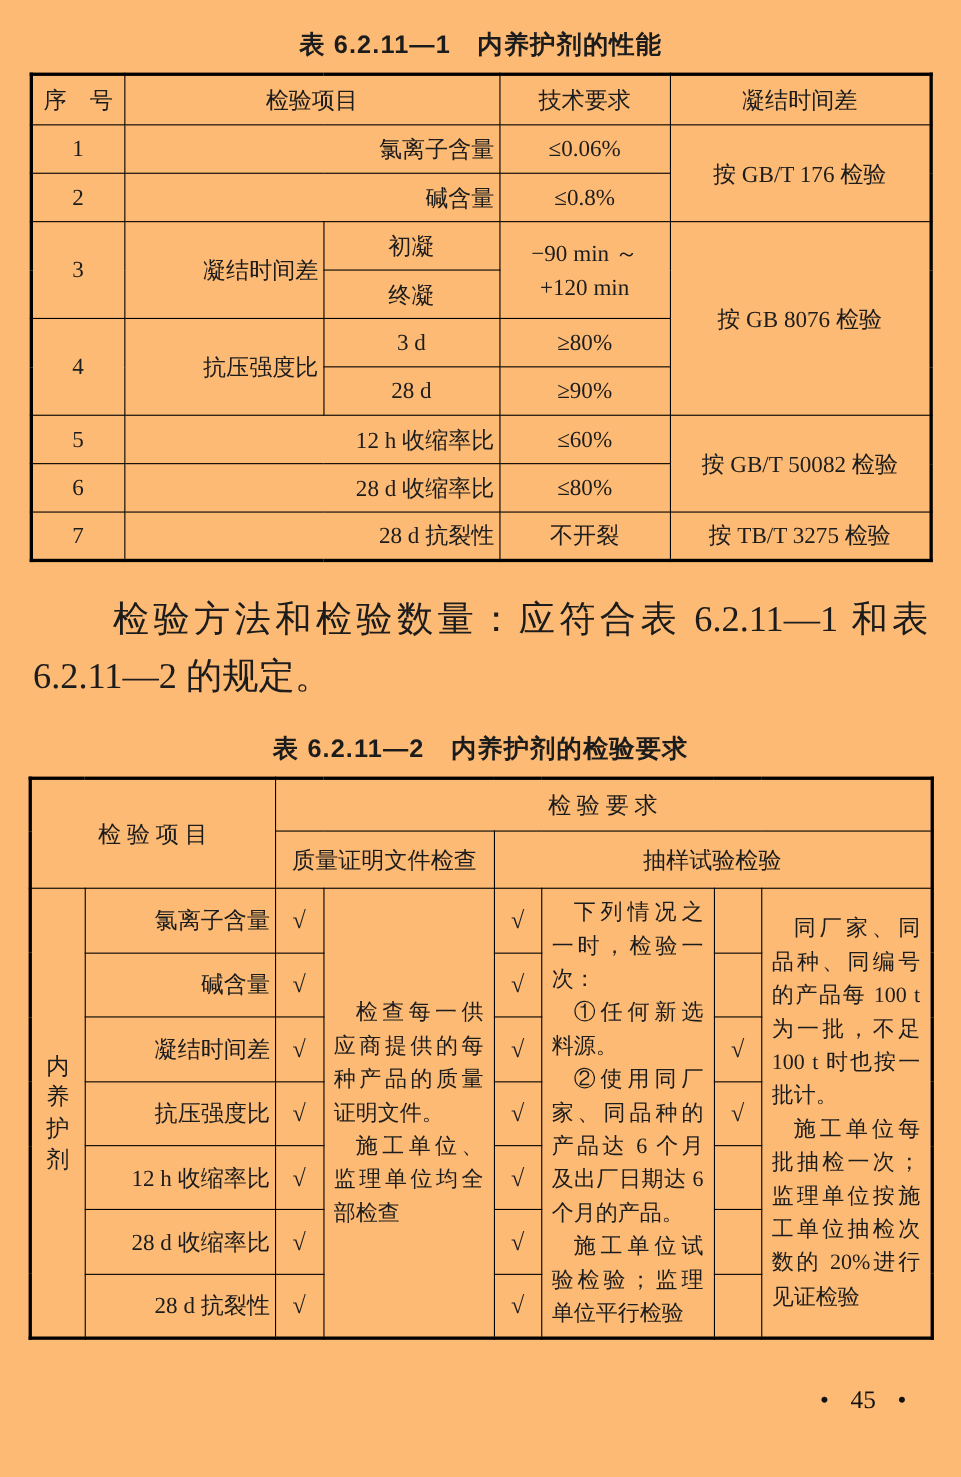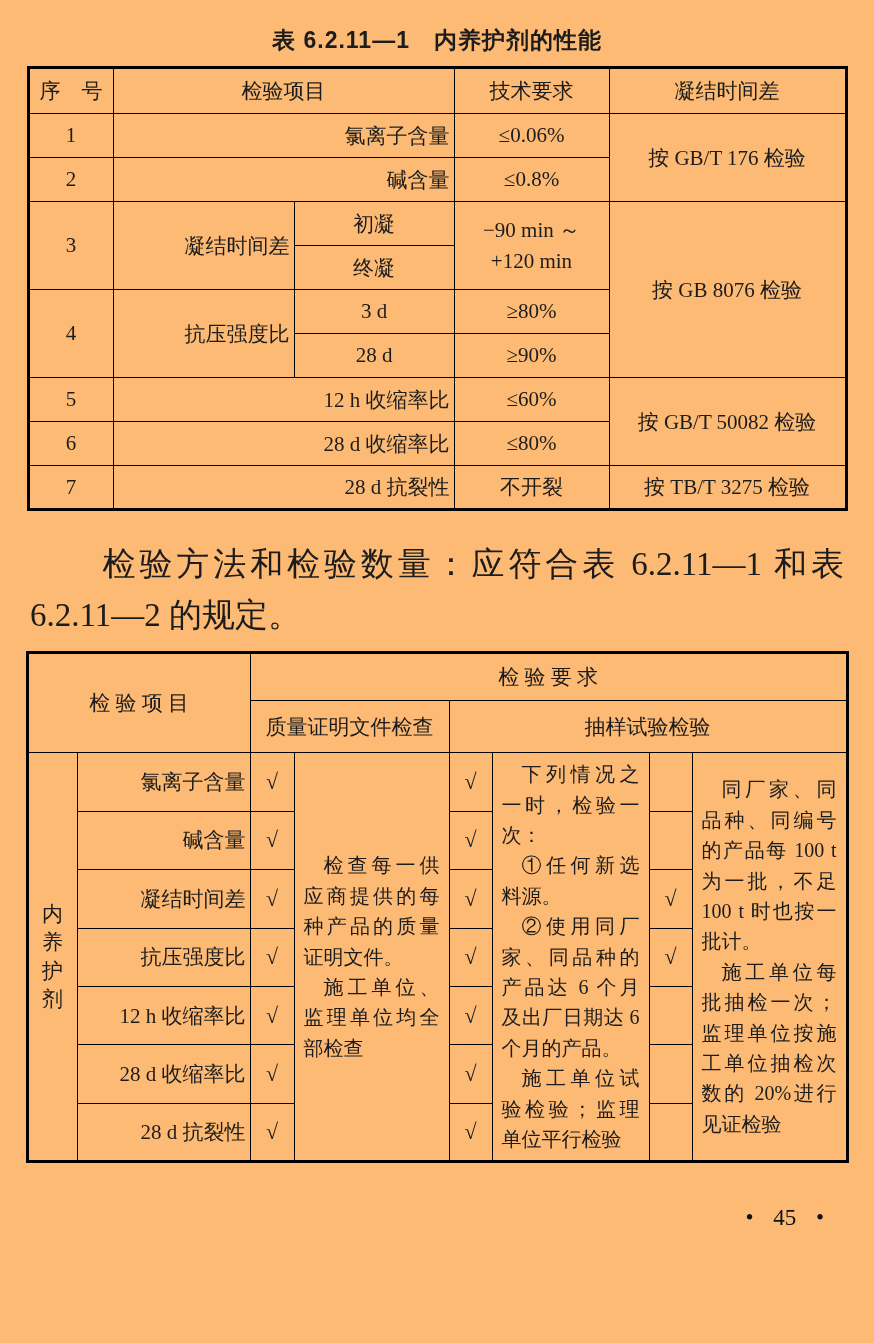--- a/index.html
+++ b/index.html
@@ -163,20 +163,21 @@
       <td>7</td>
       <td colspan="2" class="cell-left">28 d 抗裂性</td>
       <td>不开裂</td>
       <td>按 TB/T 3275 检验</td>
     </tr>
   </tbody>
     </table>
 
   <p class="body-para">检验方法和检验数量：应符合表 6.2.11—1 和表 6.2.11—2 的规定。</p>
 
+  <h2 class="tbl-title title2">表 6.2.11—2　内养护剂的检验要求</h2>
 
   <table class="t2">
     <colgroup>
       <col style="width:50px">
         <col style="width:173px">
         <col style="width:44px">
         <col style="width:155px">
         <col style="width:43px">
         <col style="width:157px">
         <col style="width:43px">

